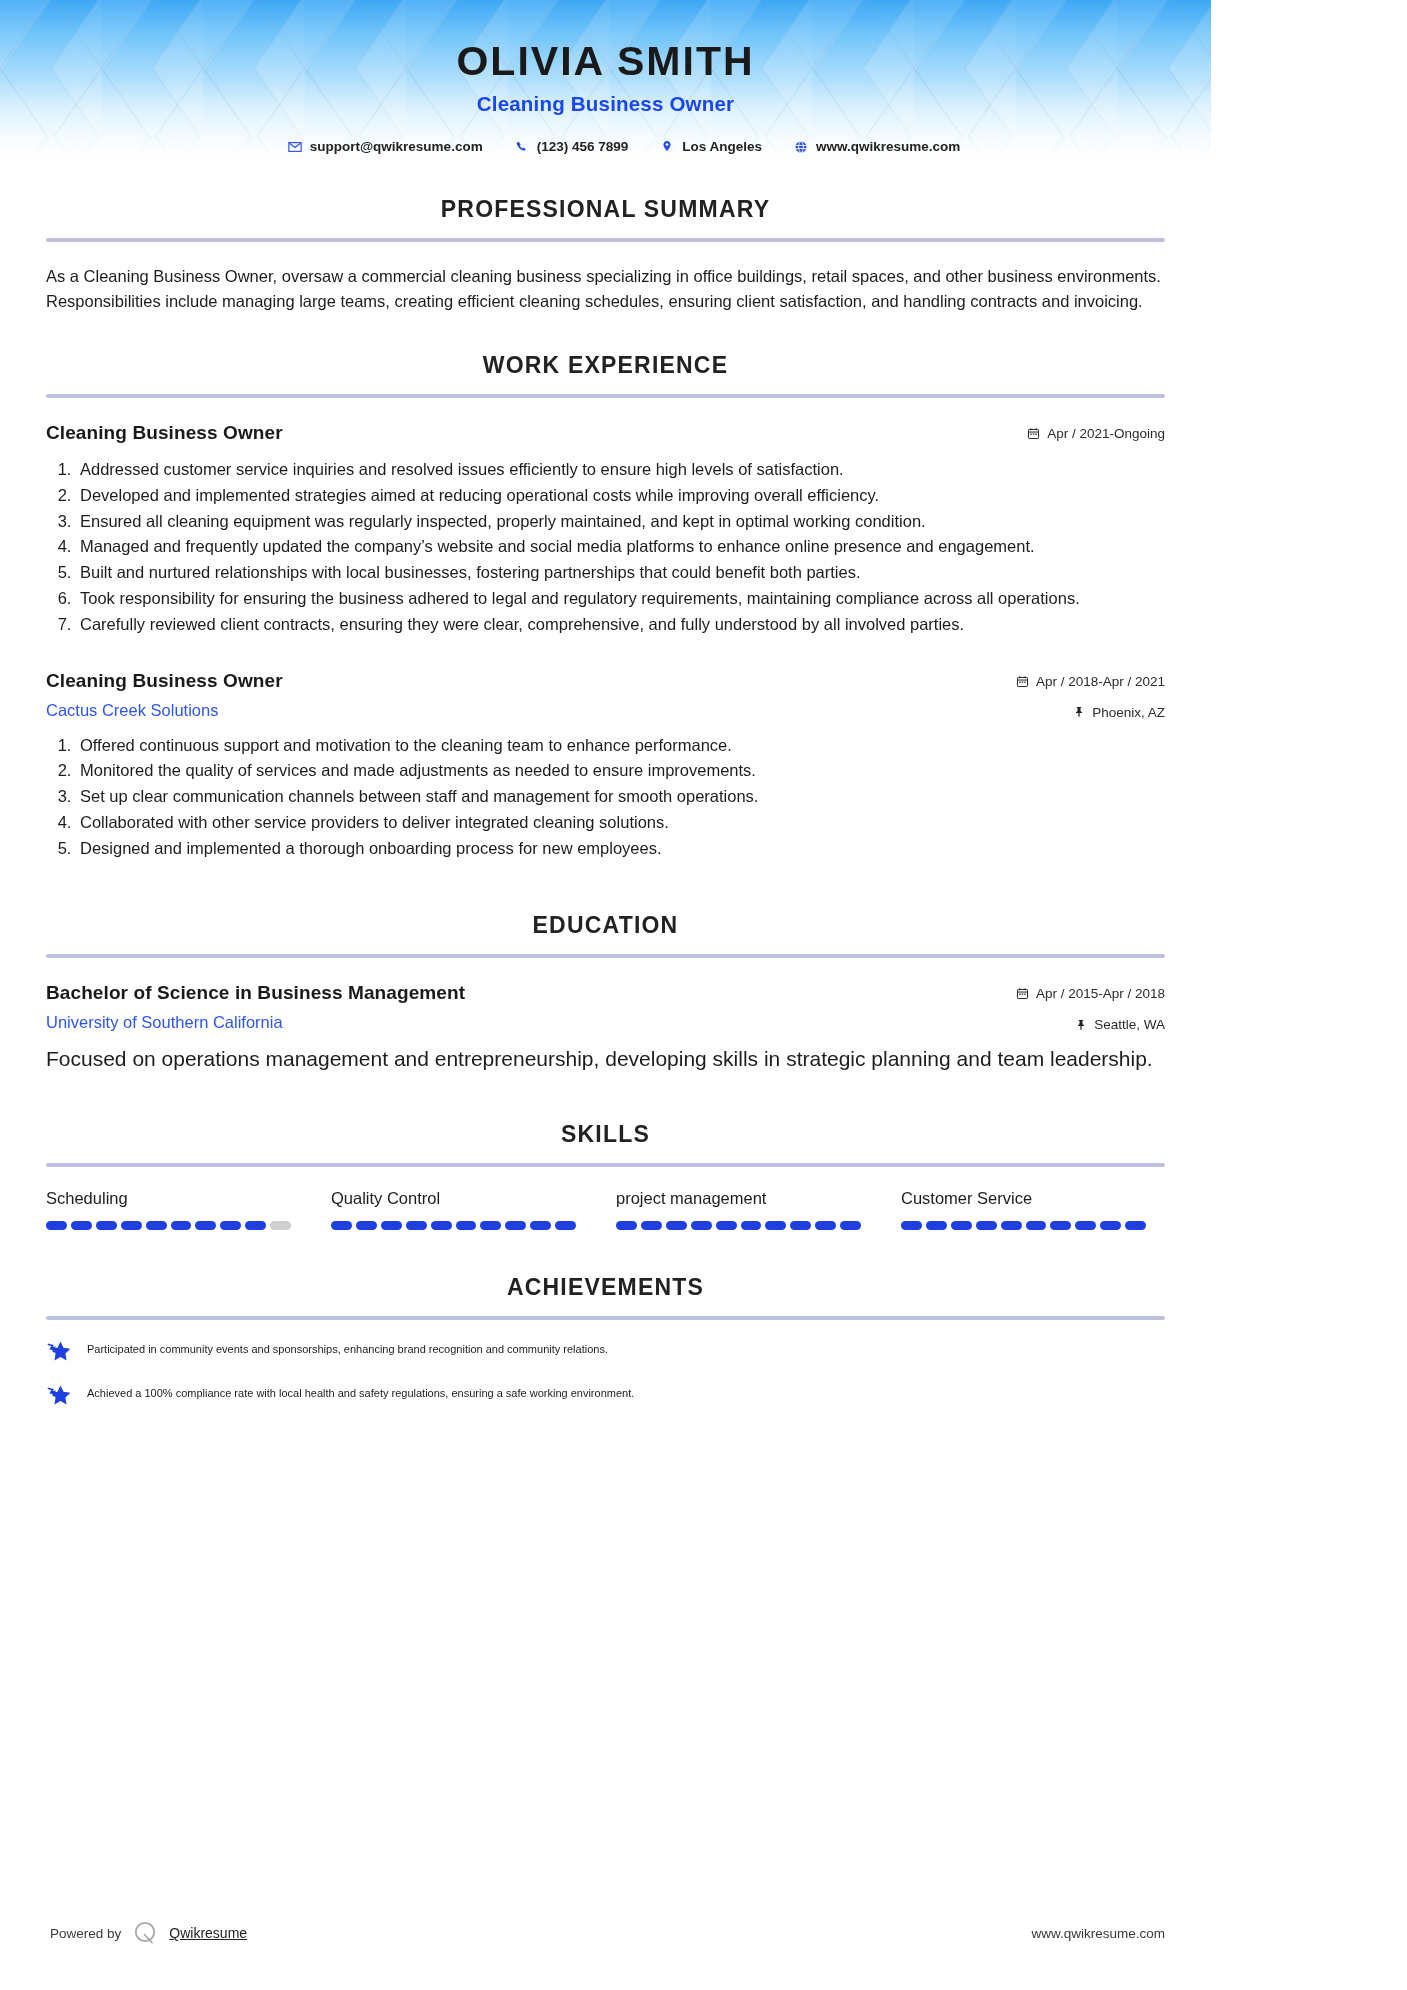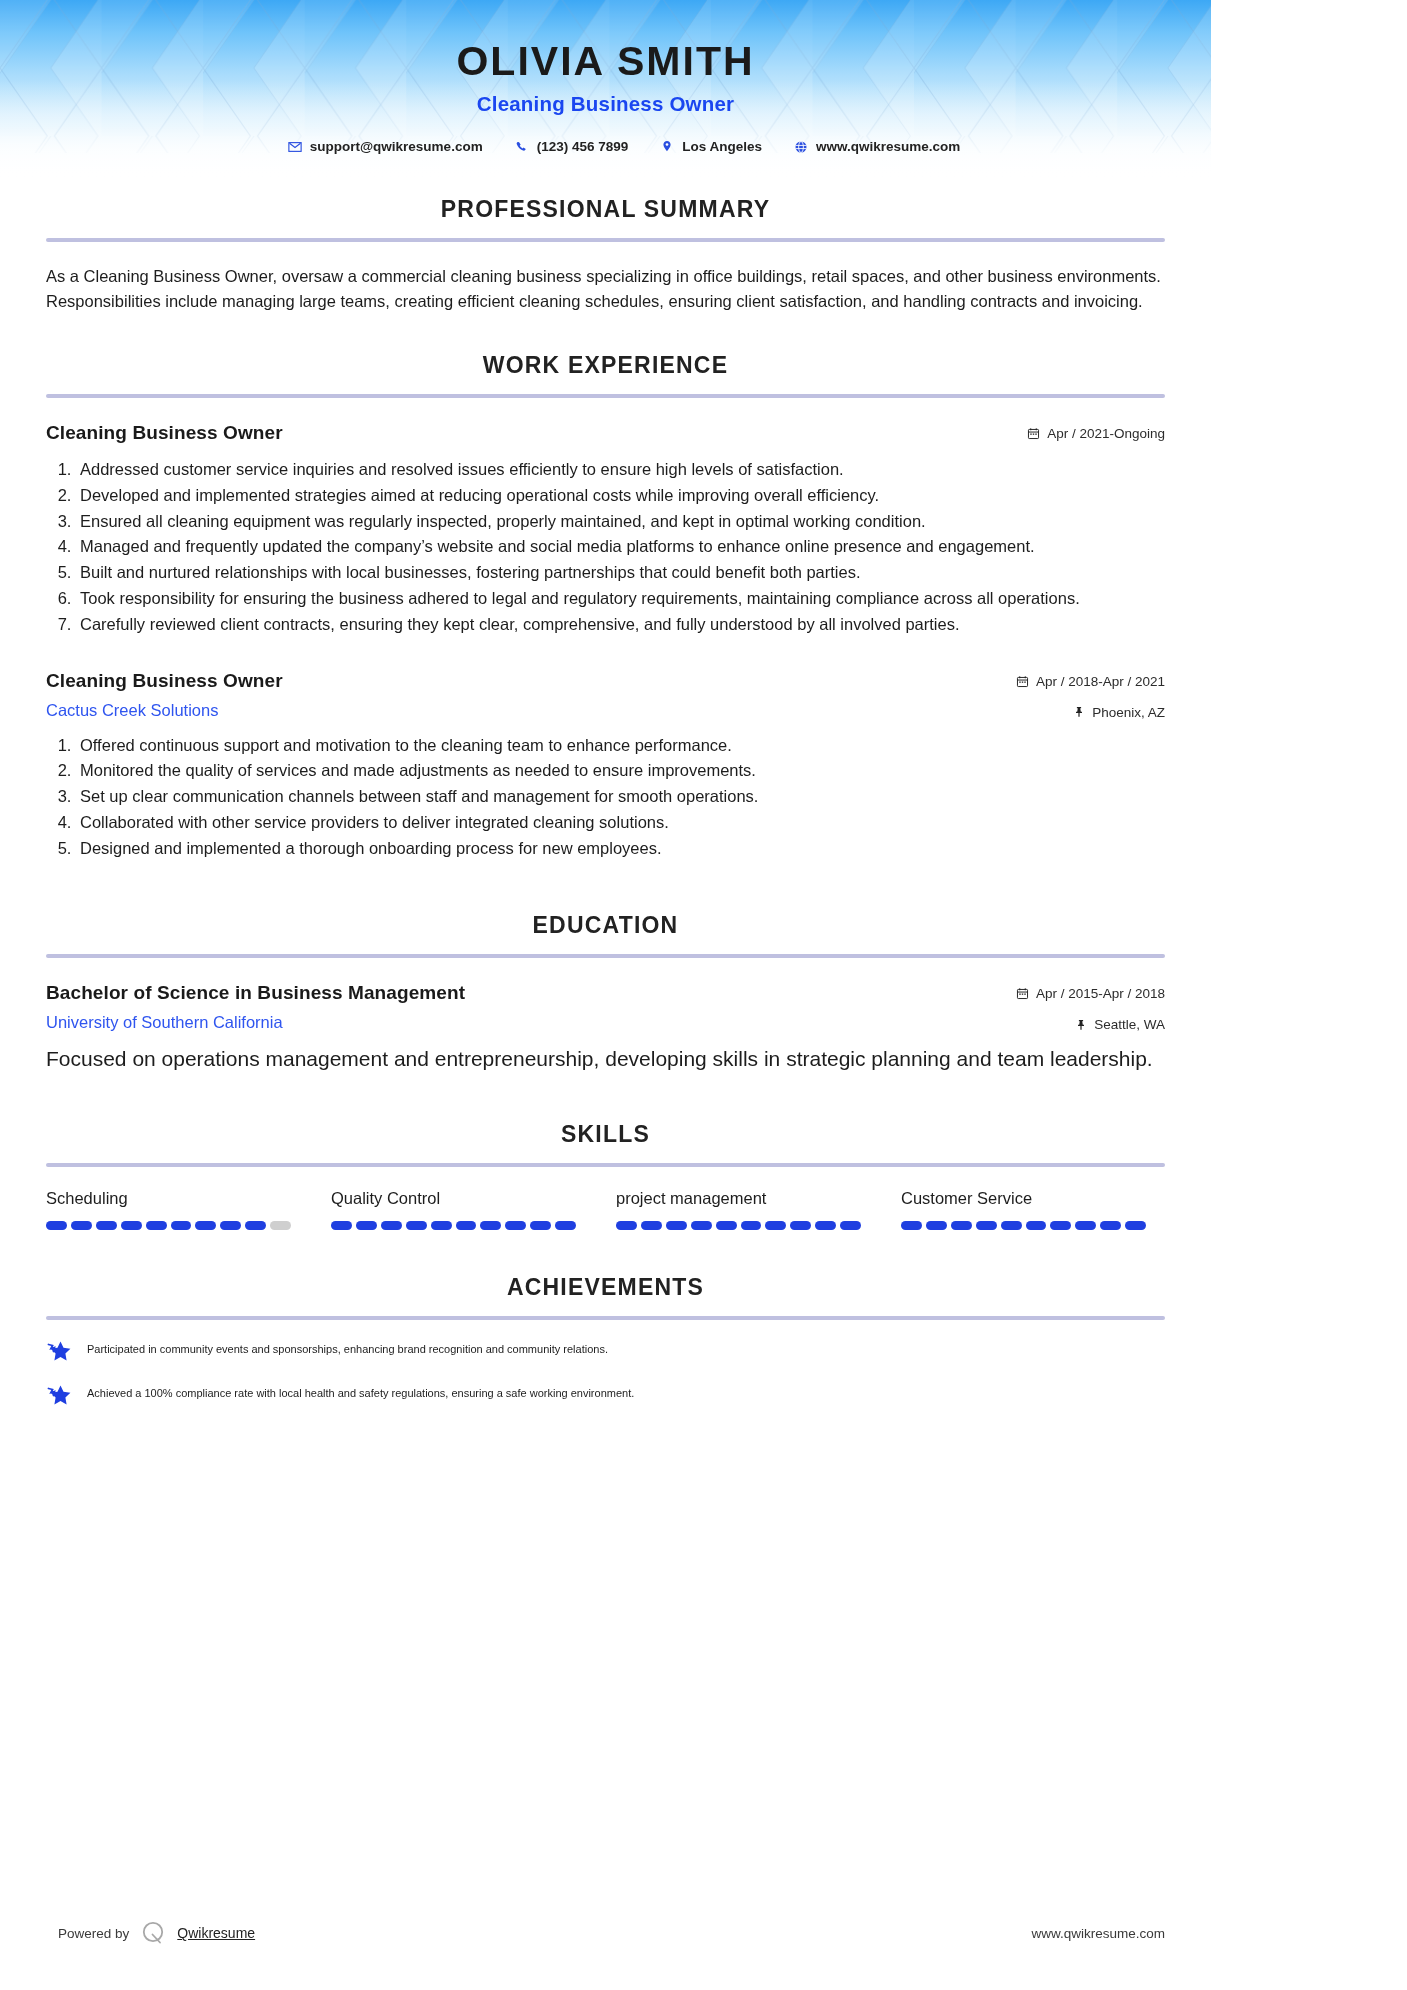--- a/index.html
+++ b/index.html
@@ -230,21 +230,21 @@
   .ach-text {
     font-size: 11px;
     color: #1d1d1d;
     line-height: 1.4;
     padding-top: 2px;
   }
 
   
   .footer {
     position: absolute;
-    left: 12px; right: 0;
+    left: 4px; right: 0;
     bottom: 44px;
     padding: 0 46px;
     display: flex;
     justify-content: space-between;
     align-items: center;
     font-size: 13.5px;
     color: #3a3a3a;
   }
   .footer-left { display: flex; align-items: center; gap: 11px; }
   .brand-mark { width: 26px; height: 26px; color: #9a9a9a; }
@@ -353,21 +353,21 @@
             <span>Apr / 2021-Ongoing</span>
           </div>
         </div>
         <ol class="bullets">
           <li>Addressed customer service inquiries and resolved issues efficiently to ensure high levels of satisfaction.</li>
           <li>Developed and implemented strategies aimed at reducing operational costs while improving overall efficiency.</li>
           <li>Ensured all cleaning equipment was regularly inspected, properly maintained, and kept in optimal working condition.</li>
           <li>Managed and frequently updated the company’s website and social media platforms to enhance online presence and engagement.</li>
           <li>Built and nurtured relationships with local businesses, fostering partnerships that could benefit both parties.</li>
           <li>Took responsibility for ensuring the business adhered to legal and regulatory requirements, maintaining compliance across all operations.</li>
-          <li>Carefully reviewed client contracts, ensuring they kept clear, comprehensive, and fully understood by all involved parties.</li>
+          <li>Carefully reviewed client contracts, ensuring they were clear, comprehensive, and fully understood by all involved parties.</li>
         </ol>
       </div>
 
       <div class="job" style="margin-top:34px;">
         <div class="job-head">
           <div class="job-title">Cleaning Business Owner</div>
           <div class="job-meta">
             <span class="meta-ic">
               <svg width="13" height="13" viewBox="0 0 16 16">
                 <rect x="1.8" y="3" width="12.4" height="11.2" rx="1" fill="none" stroke="#222" stroke-width="1.2"></rect>

